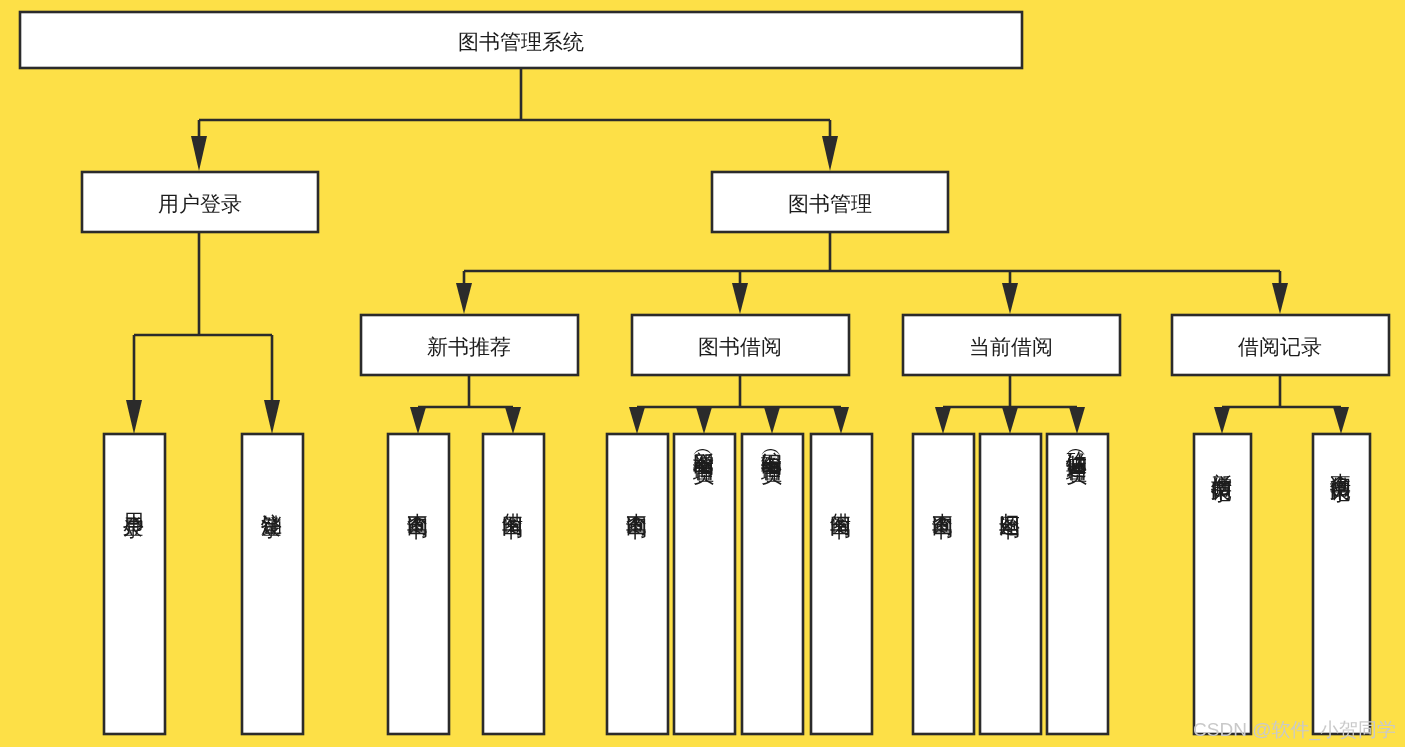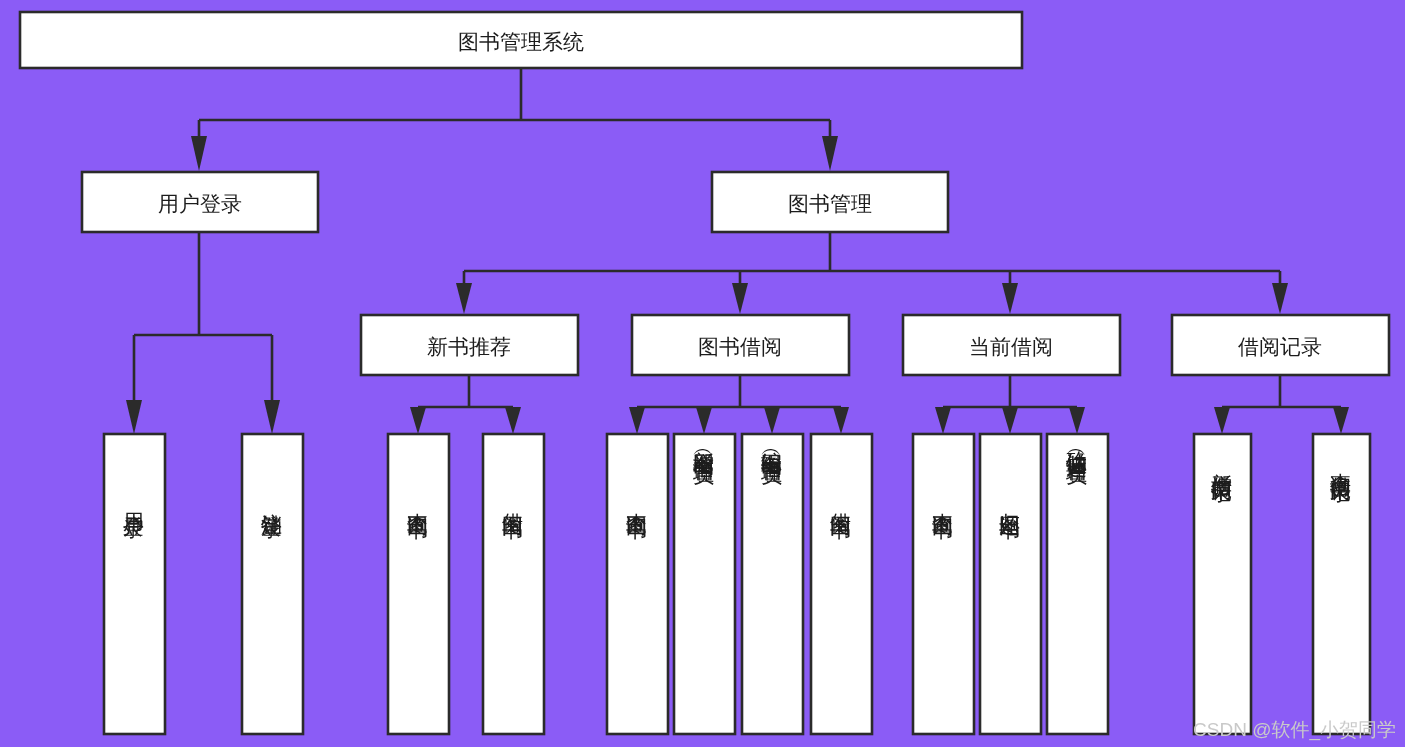--- a/index.html
+++ b/index.html
@@ -8,21 +8,21 @@
     padding: 0;
     background: #ffffff;
   }
   body {
     font-family: "Liberation Sans", "DejaVu Sans", sans-serif;
   }
   #diagram-root {
     position: relative;
     width: 1405px;
     height: 747px;
-    background: #8b5cf6;
+    background: #fde047;
     overflow: hidden;
   }
   svg.diagram-canvas {
     position: absolute;
     left: 0;
     top: 0;
     width: 1405px;
     height: 747px;
     display: block;
   }

